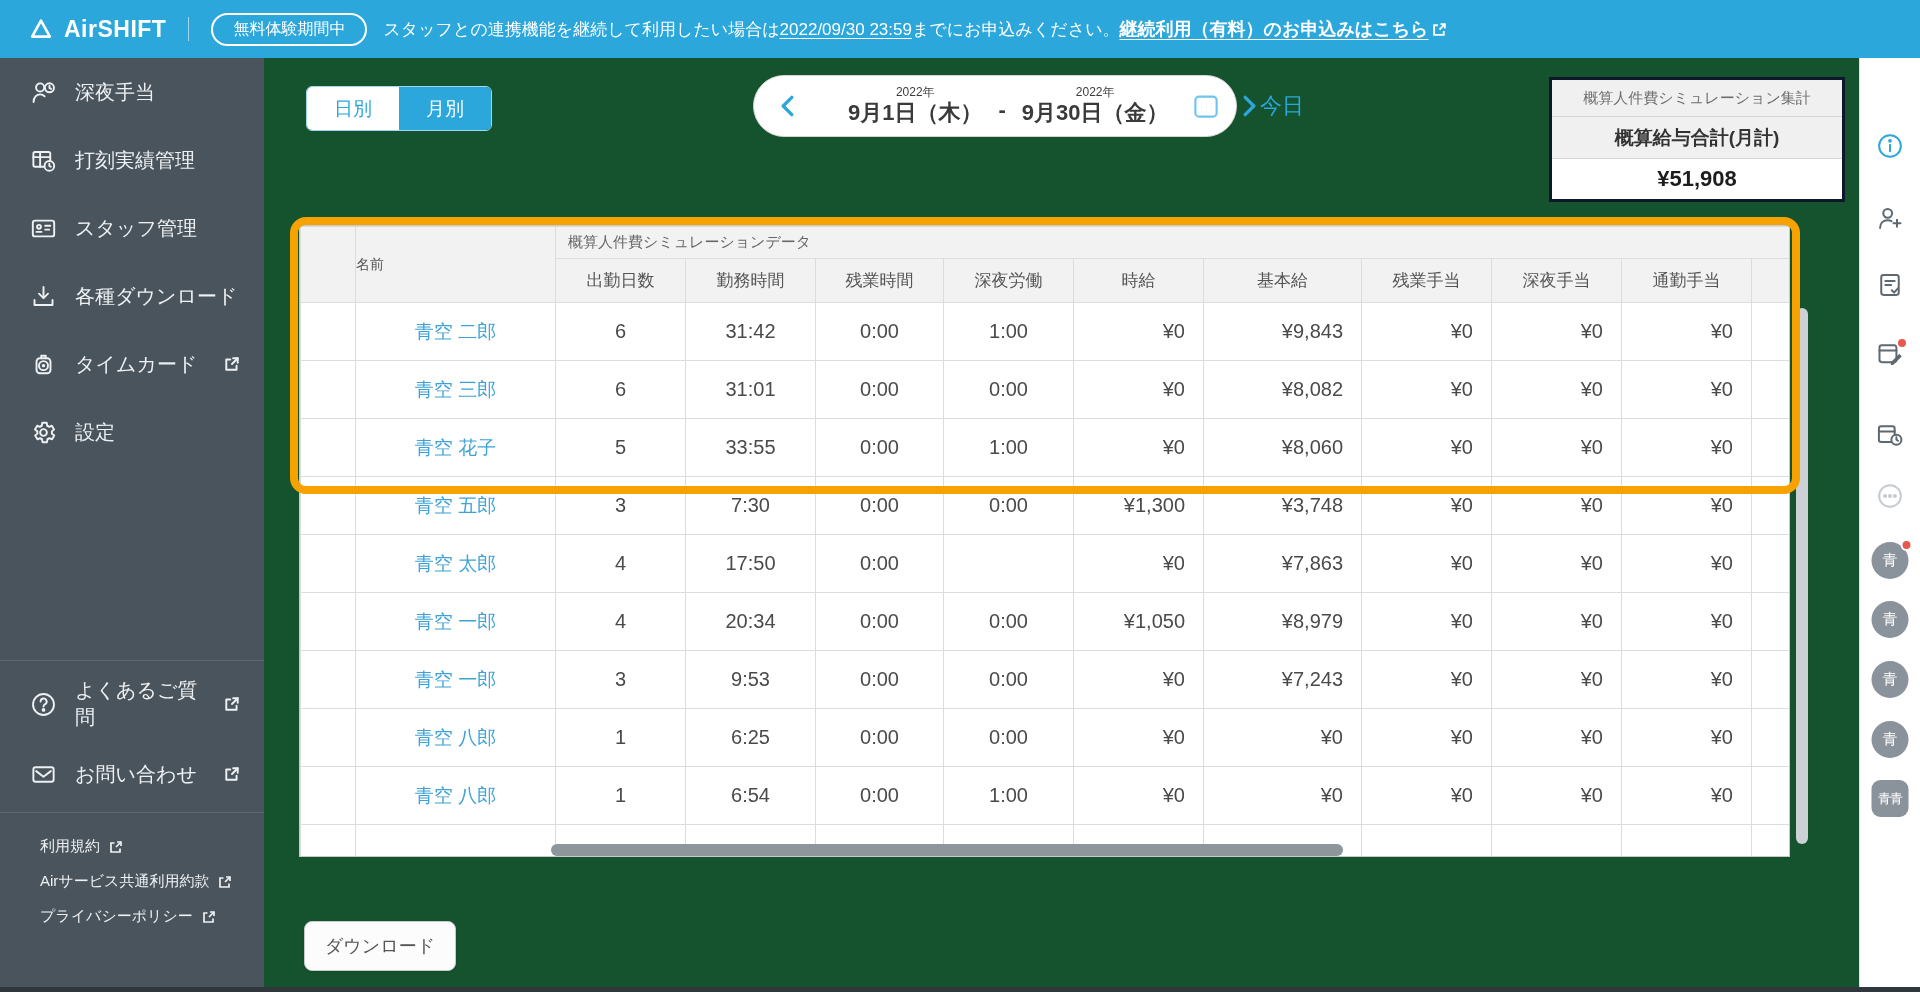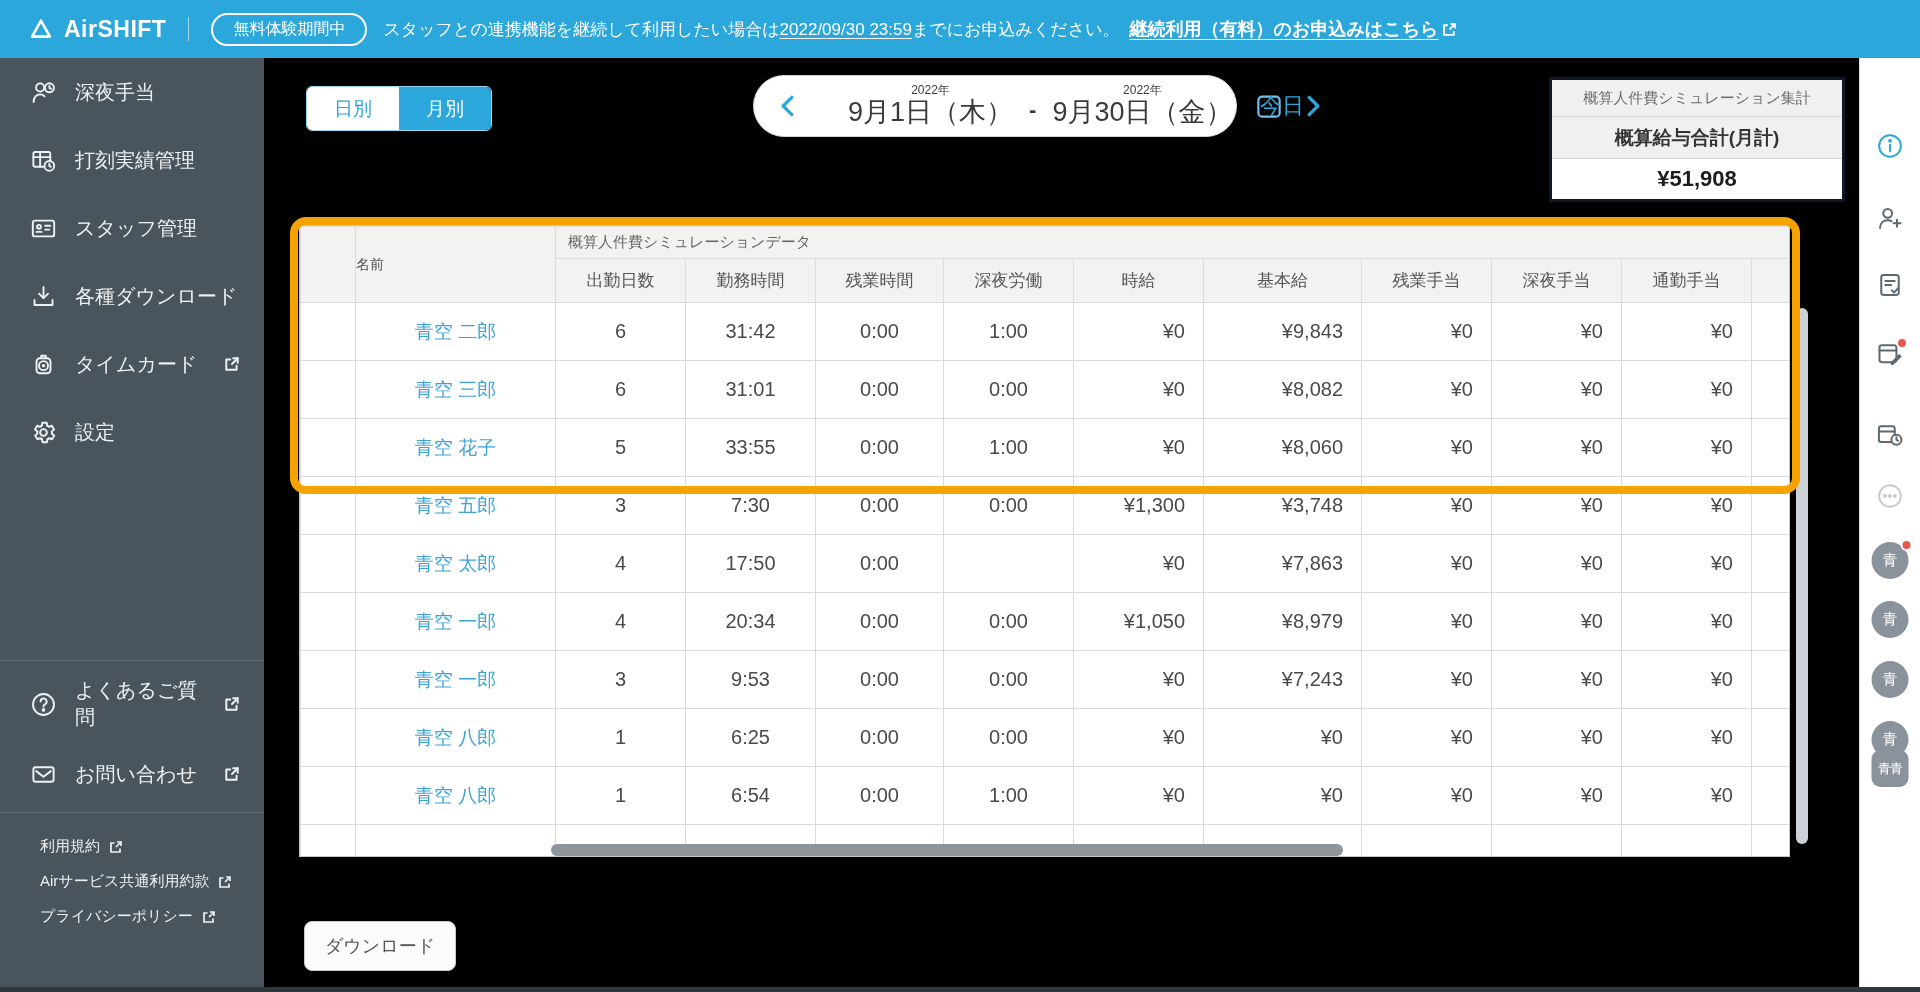--- a/index.html
+++ b/index.html
@@ -1,28 +1,28 @@
 <!DOCTYPE html>
 <html><head>
 <meta charset="utf-8">
 <style>
   * { margin:0; padding:0; box-sizing:border-box; }
   html,body { width:1920px; height:992px; overflow:hidden; background:#fff;
     font-family:"Liberation Sans","DejaVu Sans",sans-serif; }
-  .app { position:relative; width:1920px; height:992px; overflow:hidden; background:#000000; }
+  .app { position:relative; width:1920px; height:992px; overflow:hidden; background:#14532d; }
 
   
   .topbar { position:absolute; left:0; top:0; width:1920px; height:58px; background:#2ba7dc;
     display:flex; align-items:center; padding:0 28px; color:#fff; z-index:30; }
   .brand { display:flex; align-items:center; gap:10px; font-size:23px; font-weight:bold; letter-spacing:.5px; }
   .tb-divider { width:1px; height:24px; background:rgba(255,255,255,.55); margin:0 22px; }
   .trial-badge { border:2px solid #fff; border-radius:999px; padding:4px 20px; font-size:16px; white-space:nowrap; }
   .notice { margin-left:16px; font-size:17px; white-space:nowrap; }
   .notice .u { text-decoration:underline; text-underline-offset:3px; cursor:pointer; }
-  .cta { margin-left:10px; font-size:18px; font-weight:bold; text-decoration:underline; text-underline-offset:4px;
+  .cta { font-size:18px; font-weight:bold; text-decoration:underline; text-underline-offset:4px;
     white-space:nowrap; display:inline-flex; align-items:center; gap:4px; cursor:pointer; }
   .ext { width:15px; height:15px; stroke:currentColor; fill:none; stroke-width:1.7; flex:none; }
 
   
   .sidebar { position:absolute; left:0; top:58px; width:264px; height:934px; background:#4a545d; color:#eef1f3; z-index:20; }
   .nav-item { display:flex; align-items:center; gap:18px; height:68px; padding:0 24px 0 30px; font-size:20px; cursor:pointer; }
   .nav-item svg { width:27px; height:27px; stroke:#eef1f3; fill:none; stroke-width:1.7;
     stroke-linecap:round; stroke-linejoin:round; flex:none; }
   .nav-item .ext { margin-left:auto; width:16px; height:16px; }
   .help-group { position:absolute; left:0; top:602px; width:264px; border-top:1px solid #5d6770; padding-top:8px; }
@@ -40,21 +40,21 @@
     font-size:19px; cursor:pointer; }
   .toggle-off { background:#fff; color:#2ba7dc; }
   .toggle-on { background:#2ba7dc; color:#fff; }
 
   .date-pill { position:absolute; left:753px; top:75px; width:484px; height:62px; border:1px solid #d4d4d4;
     border-radius:31px; background:#fff; display:flex; align-items:center; padding:0 20px; z-index:10; }
   .chev { width:26px; height:30px; display:flex; align-items:center; justify-content:center; cursor:pointer; flex:none; }
   .chev svg { width:13px; height:22px; stroke:#2ba7dc; stroke-width:3; fill:none; stroke-linecap:round; stroke-linejoin:round; }
   .date-group { text-align:center; line-height:1.15; margin:0 14px; }
   .date-year { font-size:12px; color:#3c3c3c; }
-  .date-main { font-size:27px; font-weight:normal; color:#3a3a3a; white-space:nowrap; }
+  .date-main { font-size:22px; font-weight:bold; color:#3a3a3a; white-space:nowrap; }
   .date-dash { font-size:22px; font-weight:bold; color:#3a3a3a; margin:8px 2px 0; }
   .cal-btn { margin:0 16px 0 8px; width:36px; height:36px; display:flex; align-items:center; justify-content:center; cursor:pointer; }
   .cal-btn svg { width:30px; height:30px; stroke:#6ec4ee; fill:none; stroke-width:1.7; }
   .today-link { position:absolute; left:1260px; top:91px; font-size:22px; color:#2ba7dc; cursor:pointer; z-index:10; }
 
   
   .summary { position:absolute; left:1549px; top:77px; width:296px; border:3px solid #0f172a; background:#fff; z-index:10; }
   .summary-title { background:#f0f0f0; border-bottom:1px solid #d5d5d5; height:37px; display:flex;
     align-items:center; justify-content:center; font-size:15px; color:#6d6d6d; }
   .summary-label { background:#f0f0f0; border-bottom:1px solid #d5d5d5; height:42px; display:flex;
@@ -534,20 +534,20 @@
     </div>
     <div class="rail-item" style="top:543px;">
       <span class="avatar">青</span>
     </div>
     <div class="rail-item" style="top:603px;">
       <span class="avatar">青</span>
     </div>
     <div class="rail-item" style="top:663px;">
       <span class="avatar">青</span>
     </div>
-    <div class="rail-item" style="top:692px;">
+    <div class="rail-item" style="top:722px;">
       <span class="avatar square">青青</span>
     </div>
 
   </div>
 
   <div class="bottom-strip"></div>
 </div>
 
 </body></html>

